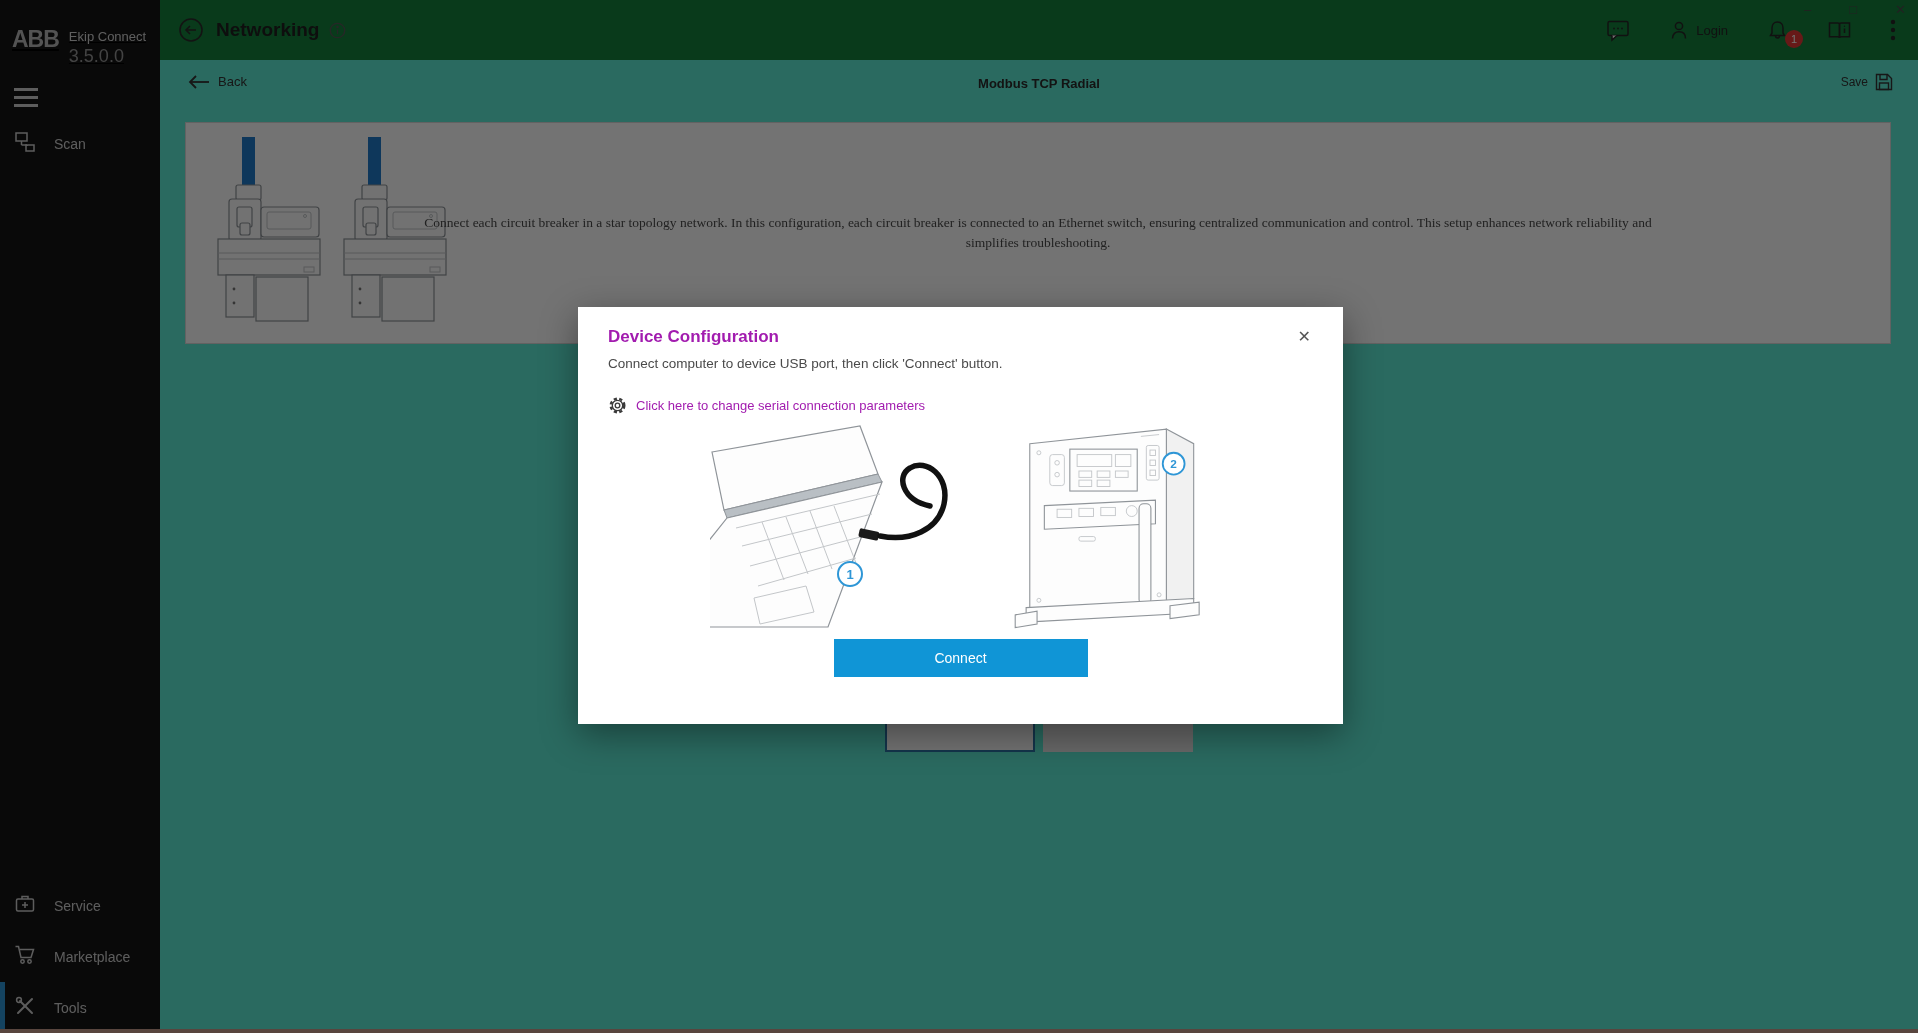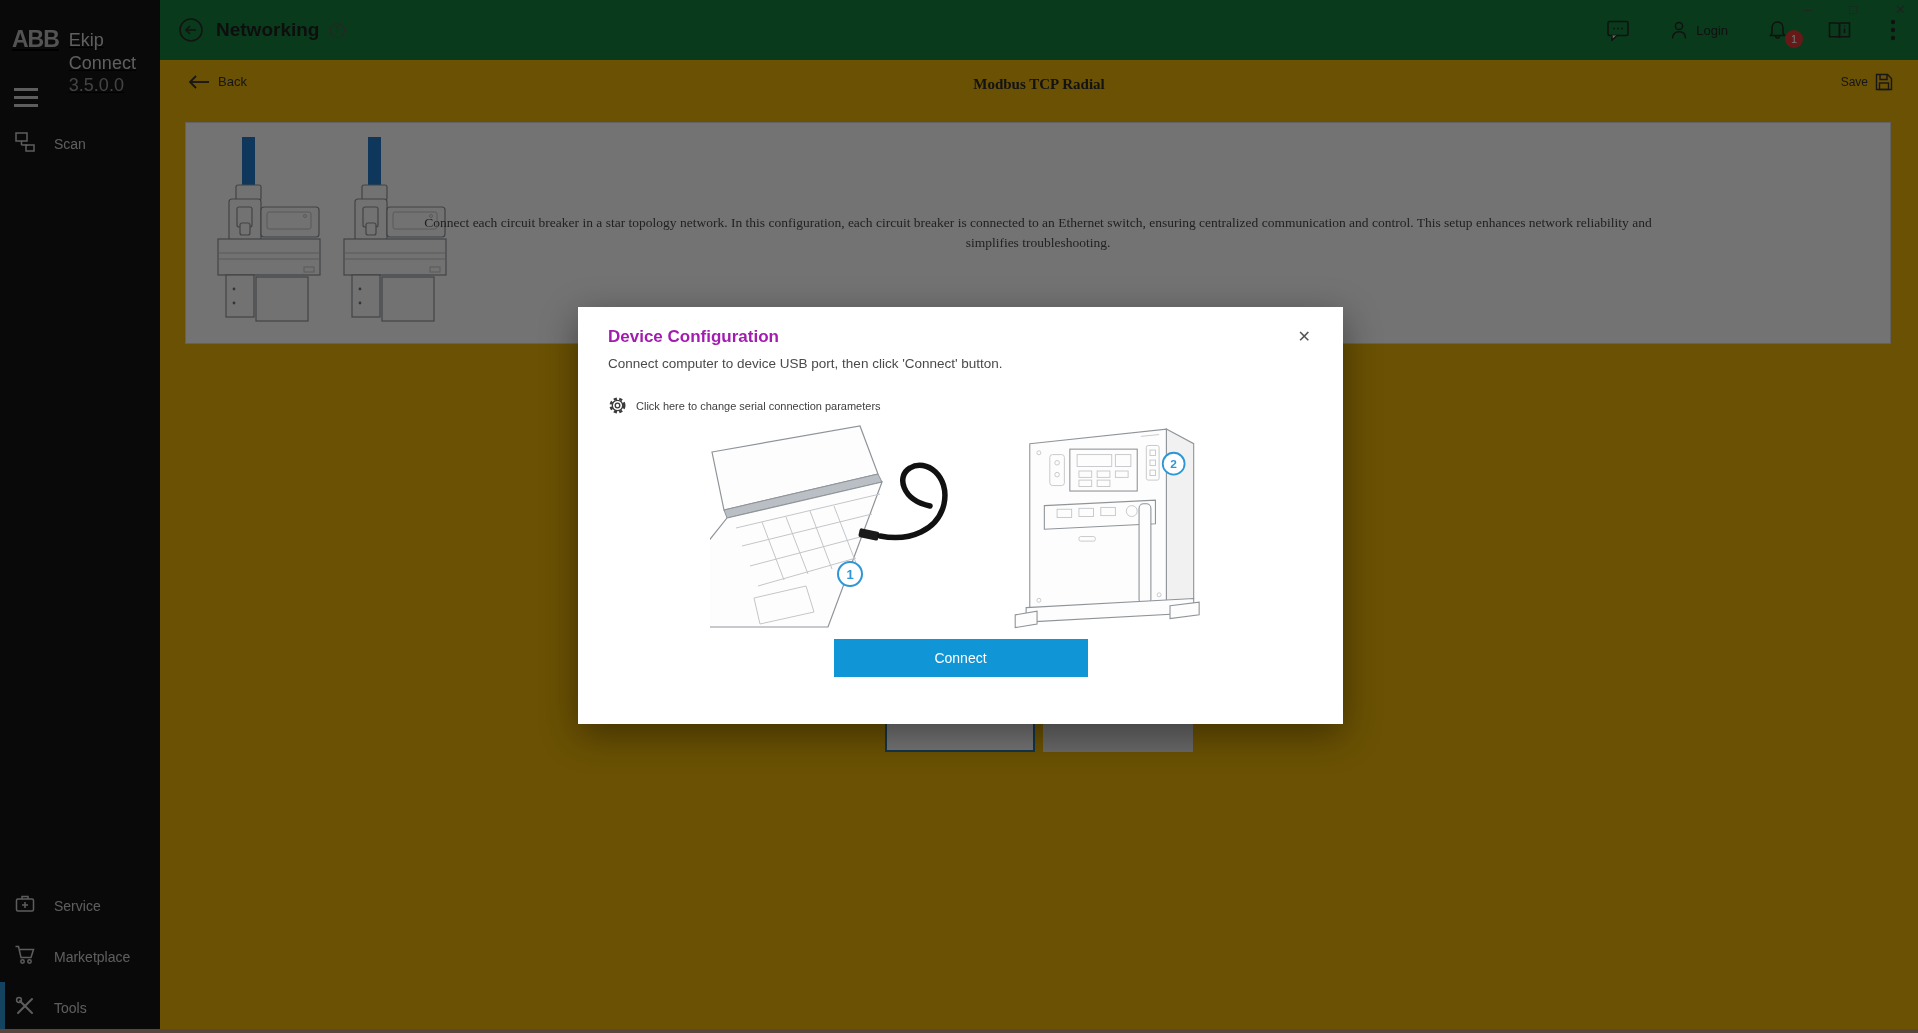--- a/index.html
+++ b/index.html
@@ -6,21 +6,21 @@
   html,body { width:1918px; height:1033px; }
   body { font-family:"Liberation Sans", sans-serif; background:#f7f7f7; position:relative; overflow:hidden; }
 
   .screen { position:absolute; inset:0; width:1918px; height:1033px; }
 
   
   .sidebar { position:absolute; left:0; top:0; width:160px; height:100%; background:#161616; z-index:1;text-decoration:underline; }
   .logo-row { display:flex; align-items:flex-start; gap:10px; padding:28px 0 0 12px; }
   .abb-logo { color:#b9b9b9; font-weight:bold; font-size:23px; letter-spacing:-1px; line-height:1; }
   .app-meta { line-height:1.25; padding-top:1px; }
-  .app-name { font-size:18px; color:#d2d2d2; }
+  .app-name { font-size:13px; color:#d2d2d2; }
   .app-version { font-size:18px; color:#969696; }
   .hamburger { position:absolute; left:14px; top:88px; width:24px; cursor:pointer; }
   .hamburger div { height:3px; background:#cfcfcf; margin-bottom:5px; }
   .nav-top { position:absolute; top:118px; left:0; right:0; }
   .nav-bottom { position:absolute; bottom:0; left:0; right:0; }
   .nav-item { display:flex; align-items:center; gap:18px; padding:13px 14px; font-size:14px; color:#cfcfcf; cursor:pointer; border-left:5px solid transparent; padding-left:9px; }
   .nav-item svg { flex:0 0 auto; }
   .nav-item.active { border-left-color:#2e96d6; }
 
   
@@ -29,45 +29,45 @@
   .page-title { font-size:19px; font-weight:bold; color:#1f1f1f; margin-left:12px; }
   .title-info { margin-left:10px; display:flex; cursor:pointer; }
   .topbar-right { margin-left:auto; display:flex; align-items:center; gap:38px; margin-right:8px; }
   .tb-item { display:flex; align-items:center; gap:6px; color:#262626; cursor:pointer; position:relative; }
   .login-label { font-size:13px; color:#262626; }
   .bell-badge { position:absolute; right:-14px; bottom:-6px; width:18px; height:18px; border-radius:50%; background:#e53935; color:#fff; font-size:11px; display:flex; align-items:center; justify-content:center; }
   .win-controls { position:absolute; top:2px; right:12px; display:flex; gap:38px; color:#4a4a4a; font-size:13px; z-index:2; }
   .win-controls span { cursor:pointer; line-height:16px; }
 
   
-  .content { position:absolute; left:160px; top:60px; right:0; bottom:0; background:#eab308; z-index:1; }
+  .content { position:absolute; left:160px; top:60px; right:0; bottom:0; background:#5eead4; z-index:1; }
   .subheader { position:relative; height:48px; }
   .sub-back { position:absolute; left:28px; top:14px; display:flex; align-items:center; gap:8px; font-size:13px; color:#333; cursor:pointer; }
-  .sub-title { position:absolute; left:0; right:0; top:16px; text-align:center; font-size:15px; font-weight:bold; color:#2b2b2b;font-family:Liberation Serif, serif; }
+  .sub-title { position:absolute; left:0; right:0; top:16px; text-align:center; font-size:13px; font-weight:bold; color:#2b2b2b; }
   .sub-save { position:absolute; right:25px; top:13px; display:flex; align-items:center; gap:7px; font-size:12px; color:#333; cursor:pointer; }
 
   .topology-card { position:absolute; left:25px; top:62px; right:27px; height:222px; background:#ffffff; border:1px solid #d9d9d9; }
   .breakers { position:absolute; left:18px; top:14px; }
   .card-desc-wrap { position:absolute; inset:0; display:flex; align-items:center; justify-content:center;font-family:Liberation Serif, serif; }
   .card-desc { max-width:1255px; text-align:center; font-size:13.5px; color:#4b4b4b; line-height:1.5; padding:0 10px; }
 
   .bg-btn-outline { position:absolute; left:725px; top:640px; width:150px; height:52px; background:#fff; border:2px solid #2d77a8; }
   .bg-btn-fill { position:absolute; left:883px; top:642px; width:150px; height:50px; background:#e7e7e7; }
 
   .bottom-strip { position:absolute; left:0; right:0; bottom:0; height:4px; background:#c49a8a; z-index:1; }
 
   
   .overlay { position:absolute; inset:0; background:rgba(0,0,0,0.55); z-index:5; }
   .modal { position:absolute; left:578px; top:307px; width:765px; height:417px; background:#ffffff; box-shadow:0 10px 34px rgba(0,0,0,0.4); z-index:10; padding:20px 30px 0 30px; }
   .modal-title-row { display:flex; align-items:flex-start; }
   .modal-title { font-size:17px; font-weight:bold; color:#a21caf; }
   .modal-close { margin-left:auto; font-size:16px; color:#555; cursor:pointer; padding:0 2px; }
   .modal-subtitle { margin-top:9px; font-size:13.5px; color:#4a4a4a; }
   .serial-row { margin-top:25px; display:flex; align-items:center; gap:9px; cursor:pointer; }
-  .serial-text { font-size:11px; color:#404040; }
+  .serial-text { font-size:13px; color:#a21caf; }
   .illustrations { margin-top:6px; height:212px; display:flex; align-items:center; justify-content:center; gap:46px; }
   .connect-btn { display:block; margin:6px auto 0; width:254px; height:38px; background:#1095d6; color:#ffffff; border:none; font-size:14px; font-family:"Liberation Sans", sans-serif; cursor:pointer; }
 
   .step-circ { fill:#fff; stroke:#2e96d6; stroke-width:2; }
   .step-num { fill:#2e96d6; font-size:13px; font-weight:bold; font-family:"Liberation Sans", sans-serif; }
 
   .sketch { stroke:#8f9499; fill:#fdfdfd; stroke-width:1.2; }
   .sketch-light { stroke:#c3c6c9; fill:none; stroke-width:1; }
 </style>
 </head>

